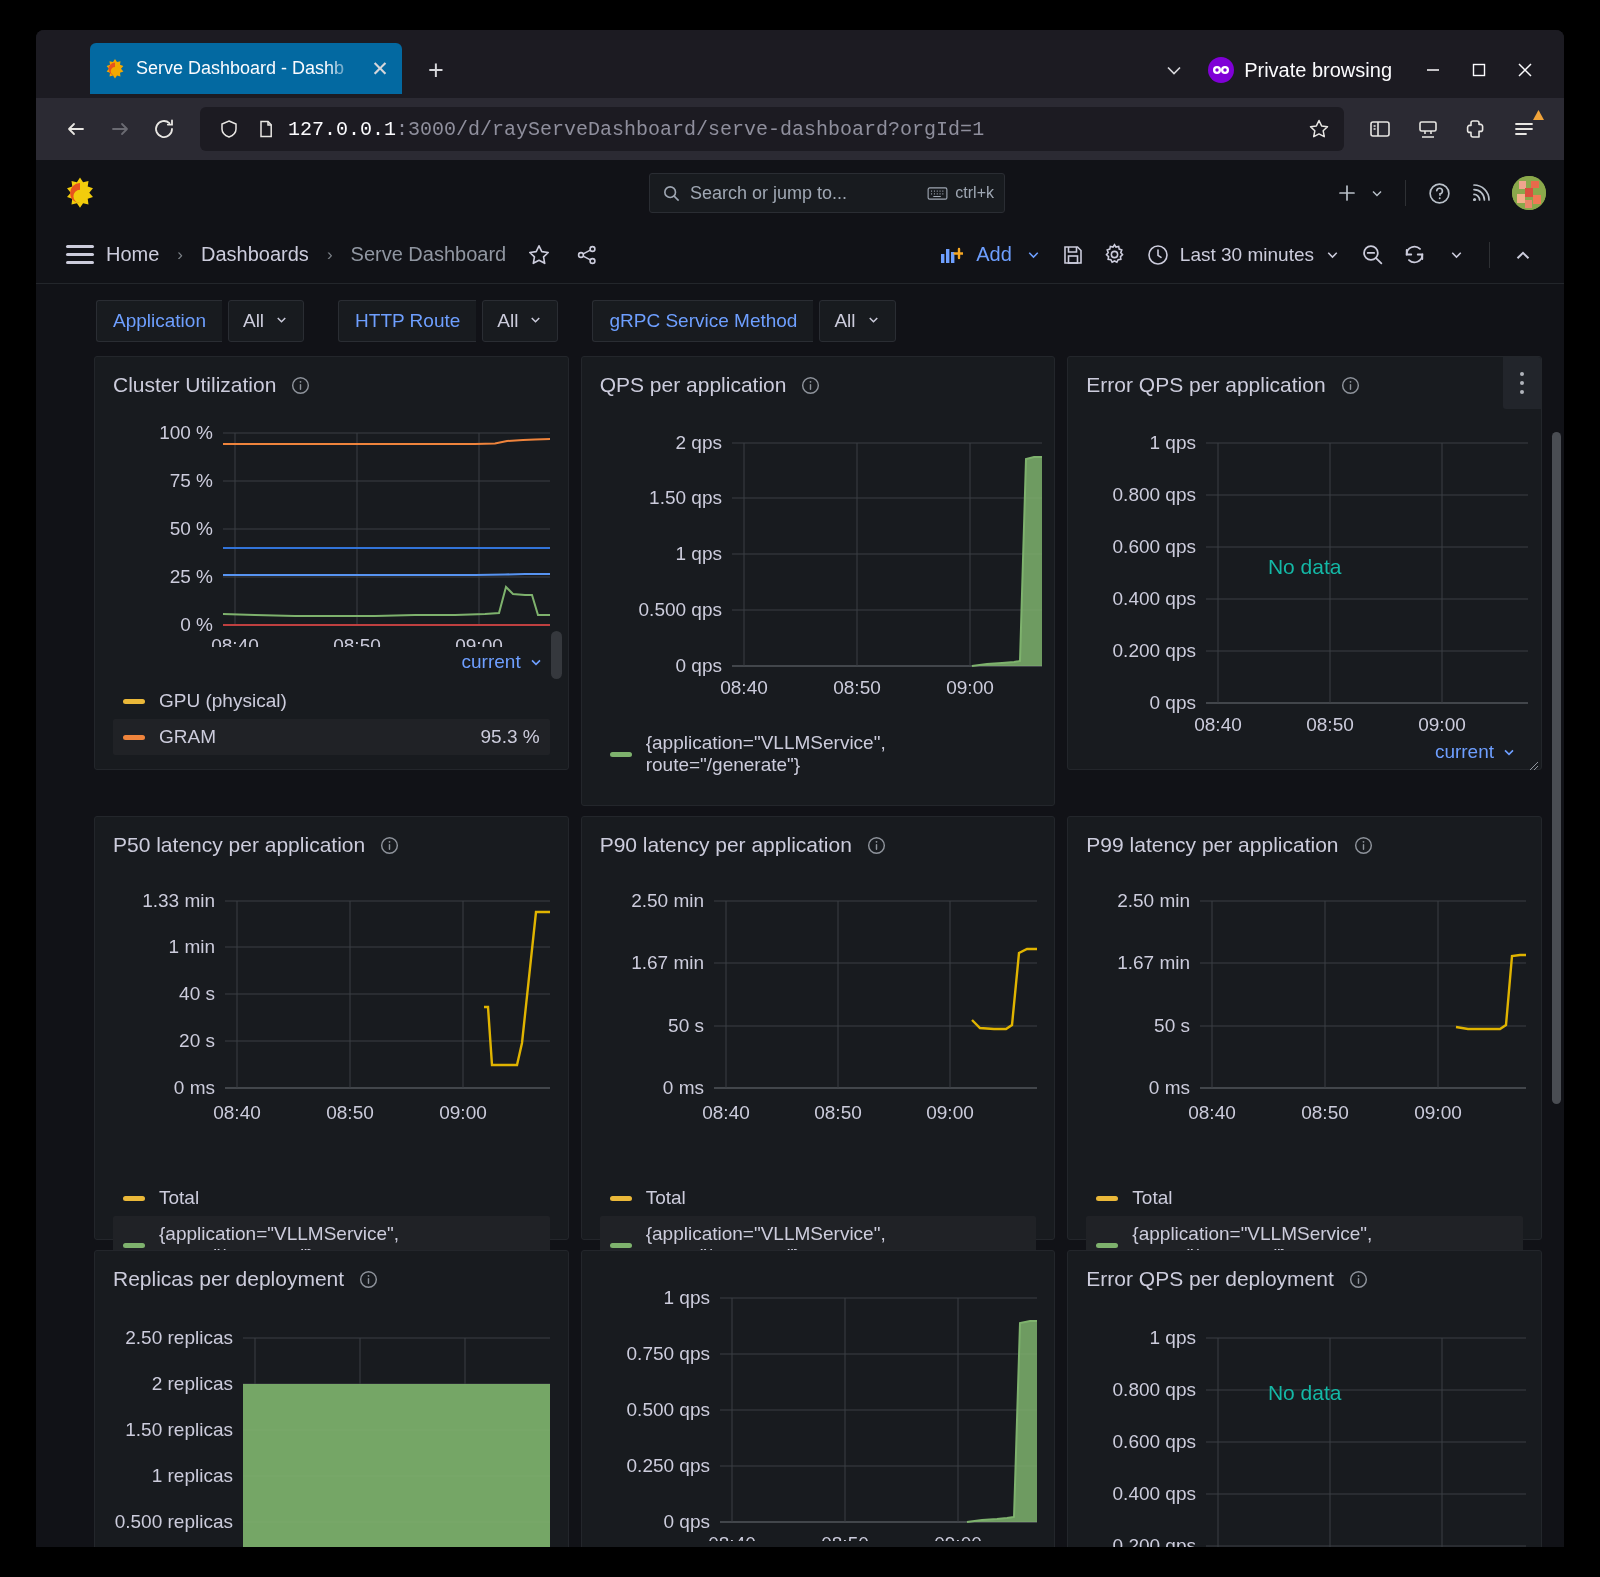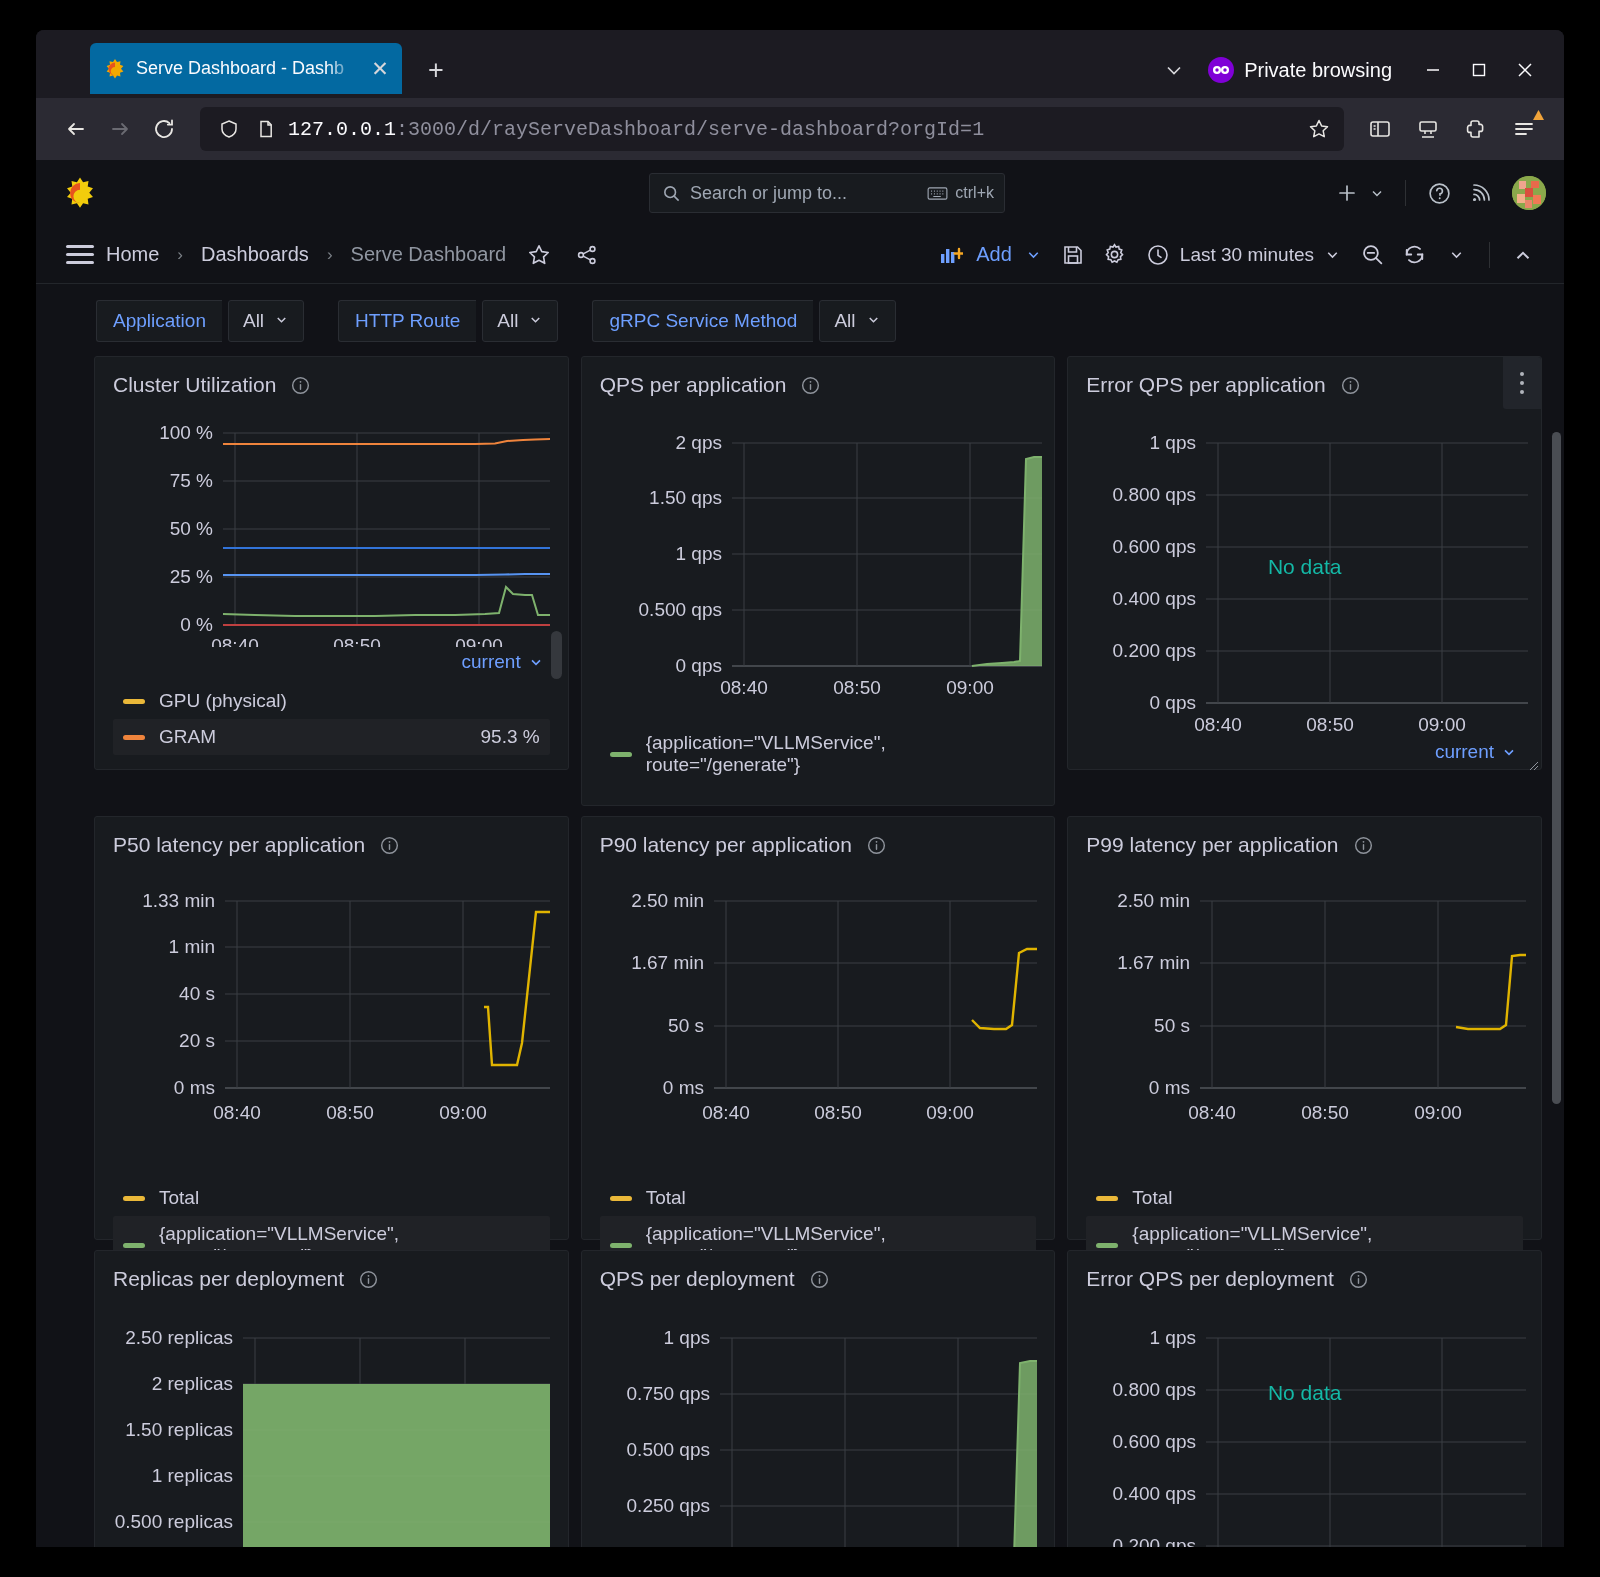--- a/index.html
+++ b/index.html
@@ -857,30 +857,20 @@
               <line class="grid-line" x1="370" y1="47" x2="370" y2="93"></line>
               <rect x="148" y="93" width="307" height="184" fill="#7eb26d" fill-opacity="0.92"></rect>
               <text class="axis-text" x="160" y="305" text-anchor="middle">08:40</text>
               <text class="axis-text" x="265" y="305" text-anchor="middle">08:50</text>
               <text class="axis-text" x="370" y="305" text-anchor="middle">09:00</text>
             </svg>
           </div>
         </div>
 
         <div class="panel" style="height:330px;overflow:hidden">
-          <div class="panel-title-row">
-            <span class="panel-title">QPS per deployment</span>
-            <span class="info-ic">
-              <svg width="21" height="21" viewBox="0 0 22 22" fill="none" stroke="currentColor" stroke-width="1.5">
-                  <circle cx="11" cy="11" r="8.2"></circle>
-                  <path d="M11 10.2 V15" stroke-linecap="round"></path>
-                  <circle cx="11" cy="7.2" r="0.95" fill="currentColor" stroke="none"></circle>
-                </svg>
-            </span>
-          </div>
           <div class="plot">
             <svg width="465" height="290" viewBox="0 0 465 290">
               <text class="axis-text" x="128" y="53" text-anchor="end">1 qps</text>
               <text class="axis-text" x="128" y="109" text-anchor="end">0.750 qps</text>
               <text class="axis-text" x="128" y="165" text-anchor="end">0.500 qps</text>
               <text class="axis-text" x="128" y="221" text-anchor="end">0.250 qps</text>
               <text class="axis-text" x="128" y="277" text-anchor="end">0 qps</text>
               <line class="grid-line" x1="138" y1="47" x2="455" y2="47"></line>
               <line class="grid-line" x1="138" y1="103" x2="455" y2="103"></line>
               <line class="grid-line" x1="138" y1="159" x2="455" y2="159"></line>

